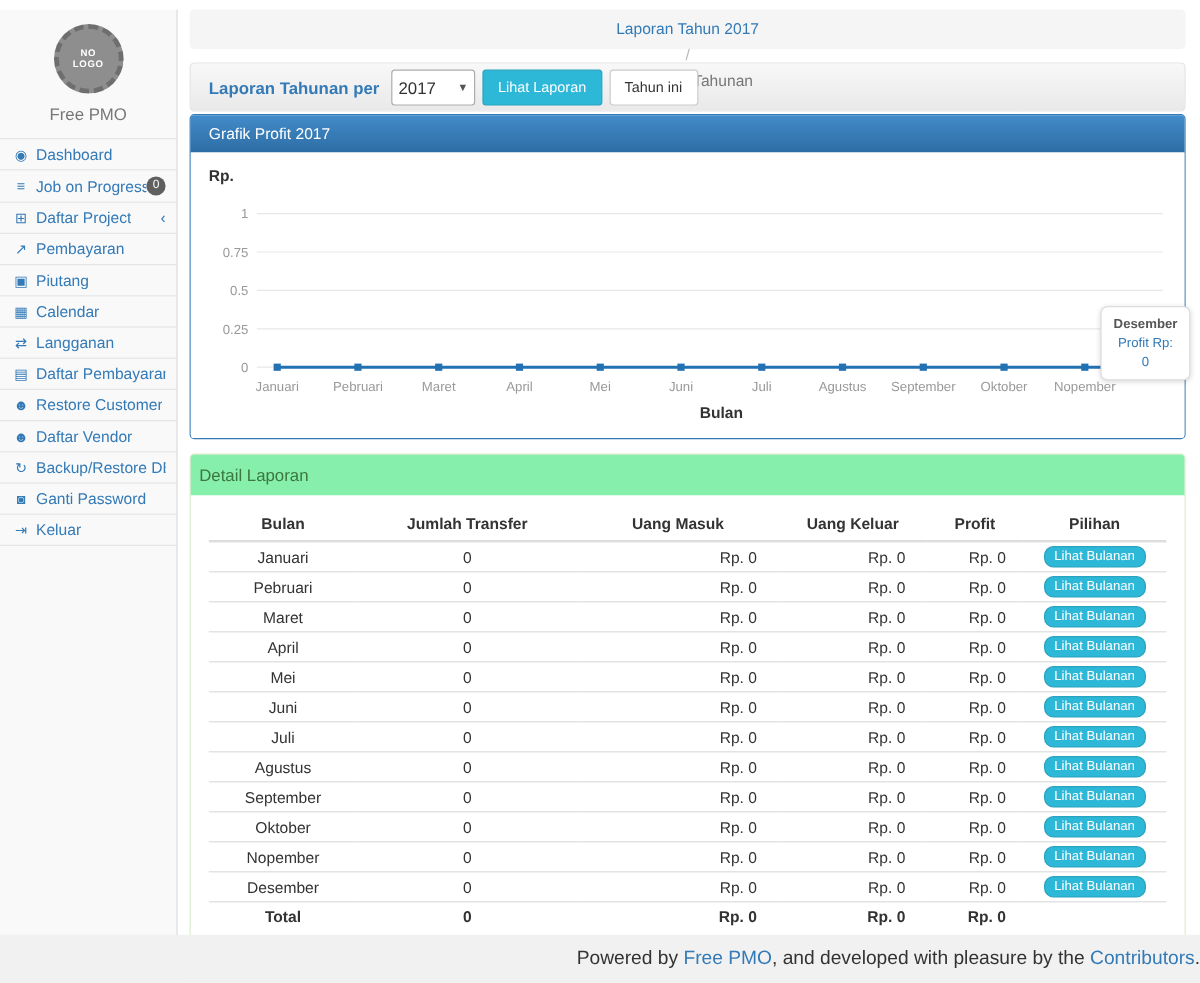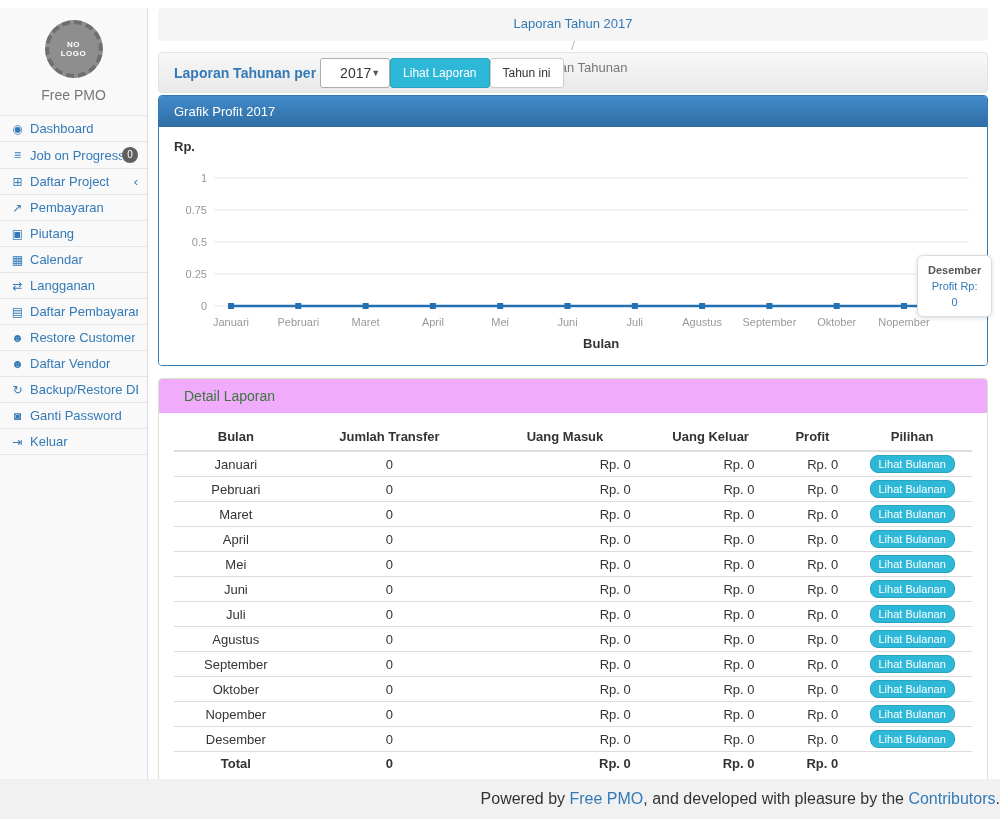--- a/index.html
+++ b/index.html
@@ -27,46 +27,46 @@
   .side-chev { margin-left:auto; color:#337ab7; font-size:13px; flex:none; }
   
   .main { position:absolute; left:148px; top:0; right:0; bottom:40px; padding:8px 12px 0 10px; }
   .breadcrumb { background:#f5f5f5; border-radius:4px; padding:8px 15px; height:33px;
     display:flex; align-items:center; gap:7px;flex-direction:column; }
   .breadcrumb a { color:#337ab7; text-decoration:none; cursor:pointer; }
   .breadcrumb .sep { color:#bbb; }
   .breadcrumb .cur { color:#777;margin-left:8px; }
   .filter-bar { margin-top:11px; background:linear-gradient(#f8f8f8,#e9e9e9);
     border:1px solid #e3e3e3; border-radius:4px; height:41px; padding:5px 15px;
-    display:flex; align-items:center; }
+    display:flex; align-items:center; gap:6px; }
   .filter-label { color:#337ab7; font-weight:bold; font-size:14px; margin-right:4px; }
   .year-select { background:#fff; border:1px solid #adadad; border-radius:3px; height:30px;
     width:70px; display:flex; align-items:center; justify-content:space-between;
-    padding:0 19px; font-size:14px; cursor:pointer; }
+    padding:0 5px; font-size:14px; cursor:pointer; }
   .year-select .caret { color:#555; font-size:9px; }
   .btn { border-radius:3px; font-size:12px; padding:6px 12px; height:30px; cursor:pointer;
     display:inline-flex; align-items:center; border:1px solid transparent; }
   .btn-cyan { background:#2eb8d8; border-color:#28a3c0; color:#fff; }
   .btn-default { background:#fff; border-color:#ccc; color:#333; }
   
   .panel { border-radius:4px; margin-top:2px; }
   .panel-primary { border:1px solid #337ab7; }
   .panel-primary > .panel-heading { background:linear-gradient(#428bca,#2e6da4);
     color:#fff; padding:8px 15px; font-size:13px; border-radius:3px 3px 0 0; }
   .chart-body { position:relative; background:#fff; height:238px; padding:8px 15px 0;
     border-radius:0 0 3px 3px; }
   .chart-tooltip { position:absolute; left:758px; top:128px; background:#fff;
     border:1px solid #ddd; border-radius:6px; box-shadow:0 1px 4px rgba(0,0,0,.15);
     padding:6px 10px; text-align:center; font-size:11px; line-height:16px; }
   .chart-tooltip .tt-title { font-weight:bold; color:#555; }
   .chart-tooltip .tt-value { color:#337ab7; }
   
   .panel-success { border:1px solid #d6e9c6; margin-top:12px; }
-  .panel-success > .panel-heading { background:#f0abfc; color:#3c763d;
-    padding:9px 25px; font-size:14px; border-radius:3px 3px 0 0; }
+  .panel-success > .panel-heading { background:#86efac; color:#3c763d;
+    padding:9px 7px; font-size:14px; border-radius:3px 3px 0 0; }
   .panel-success > .panel-body { background:#fff; padding:10px 15px 15px; border-radius:0 0 3px 3px; }
   table.report { width:100%; border-collapse:collapse; font-size:13px; }
   table.report th { font-weight:bold; color:#333; padding:6px 8px; border-bottom:2px solid #ddd; }
   table.report td { padding:3px 8px; border-top:1px solid #ddd; height:24px; }
   table.report tr:first-child td { border-top:none; }
   .col-bulan { width:15.5%; text-align:center; }
   .col-transfer { width:23%; text-align:center; }
   .col-masuk { width:21%; text-align:right; padding-right:18px !important; }
   .col-keluar { width:15.5%; text-align:right; padding-right:18px !important; }
   .col-profit { width:10%; text-align:right; padding-right:14px !important; }

